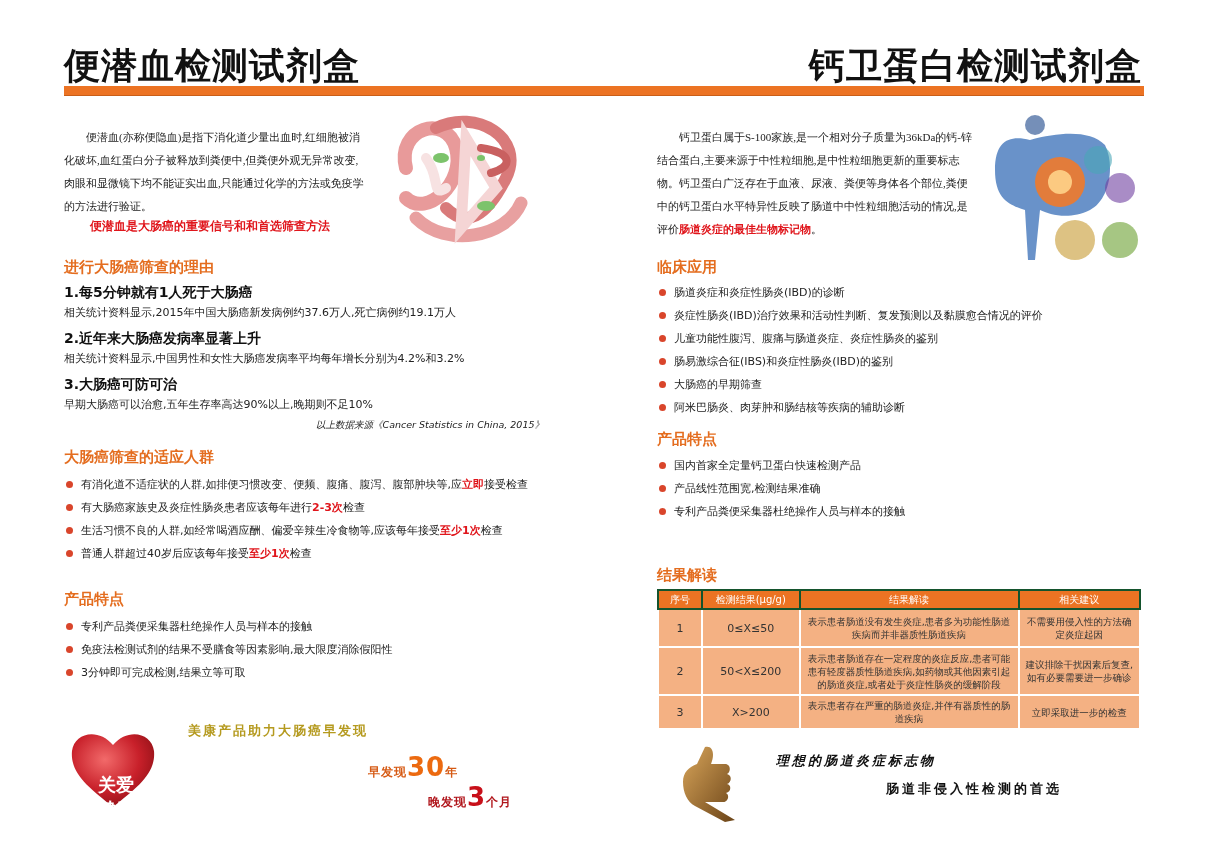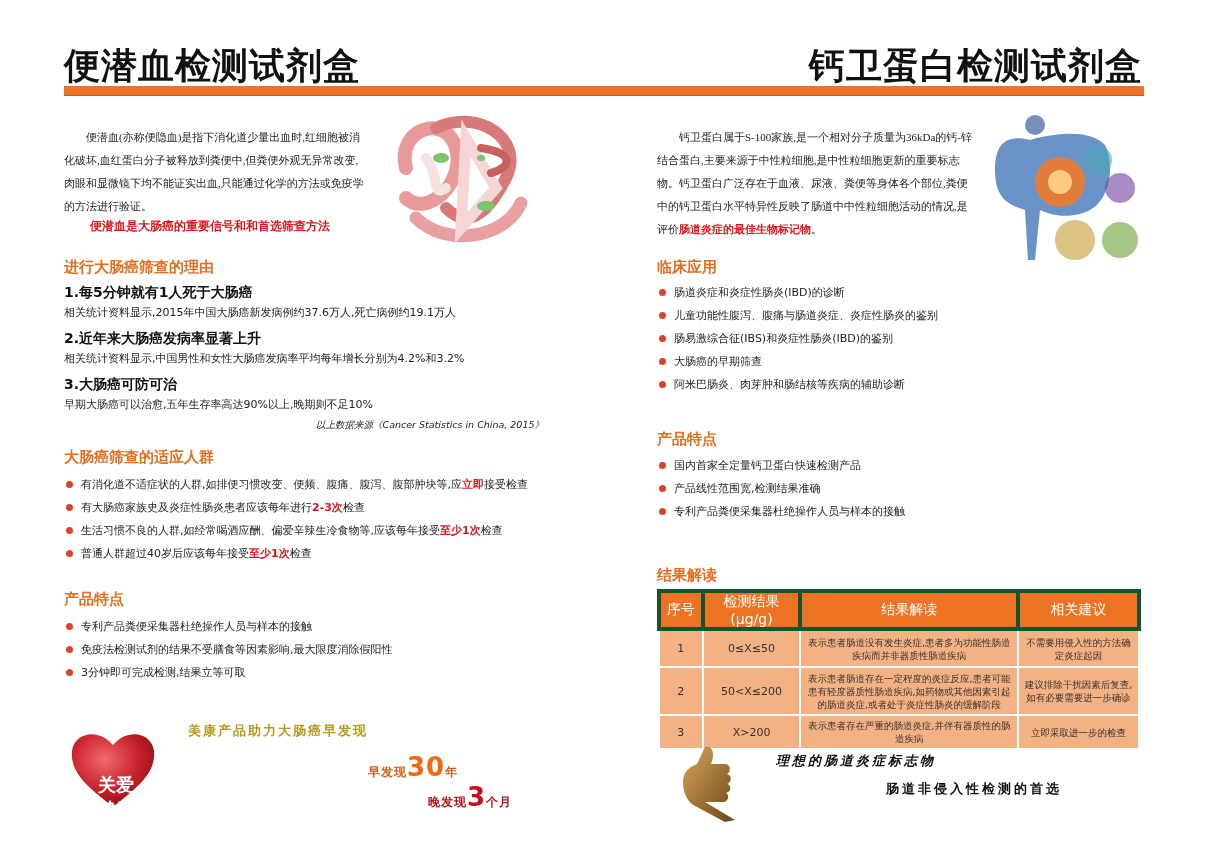--- a/index.html
+++ b/index.html
@@ -31,21 +31,21 @@
 
   .heart { position:absolute; left:68px; top:725px; width:90px; height:85px; }
   .heart-text { position:absolute; left:84px; top:738px; width:64px; color:#fff; font-size:18px; font-weight:bold; line-height:24px; text-align:center;margin-top:35px; }
   .slogan1 { position:absolute; left:188px; top:722px; font-size:13px; font-weight:bold; color:#b59a1f; letter-spacing:2px; }
   .slogan2 { position:absolute; left:368px; top:752px; font-size:12px; font-weight:bold; color:#d65a14; letter-spacing:1px; }
   .slogan2 .big { font-size:26px; font-weight:bold; color:#ec6a10; }
   .slogan3 { position:absolute; left:428px; top:782px; font-size:12px; font-weight:bold; color:#b0151b; letter-spacing:1px; }
   .slogan3 .big { font-size:26px; font-weight:bold; color:#c8101a; }
 
   table.result { position:absolute; left:657px; top:589px; width:484px; border-collapse:collapse; font-size:9.5px; }
-  table.result th { background:#ec7323; color:#fff; font-weight:normal; height:19px; font-size:14px; border:4px solid #14532d; }
+  table.result th { background:#ec7323; color:#fff; font-weight:normal; height:19px; font-size:10px; border:2px solid #14532d; }
   table.result td { background:#f4b183; color:#333; border:2px solid #fff; text-align:center; line-height:13px; padding:2px 4px; }
   table.result td.num { font-size:11px; }
 
   .thumb { position:absolute; left:675px; top:742px; width:80px; height:80px; }
   .tag1 { position:absolute; left:776px; top:752px; font-size:13px; font-weight:bold; color:#111; letter-spacing:3px;font-style:italic; }
   .tag2 { position:absolute; left:886px; top:780px; font-size:13px; font-weight:bold; color:#111; letter-spacing:3px; }
 </style>
 </head>
 <body>
 
@@ -130,20 +130,21 @@
   <circle cx="55" cy="15" r="10" fill="#3a5f9a" opacity="0.7"></circle>
   <circle cx="118" cy="50" r="14" fill="#4aa7b8" opacity="0.6"></circle>
   <circle cx="140" cy="78" r="15" fill="#7040a0" opacity="0.6"></circle>
   <circle cx="95" cy="130" r="20" fill="#c79a30" opacity="0.6"></circle>
   <circle cx="140" cy="130" r="18" fill="#6aa030" opacity="0.6"></circle>
 </svg>
 
 <div class="h-orange" style="left:657px; top:258px;">临床应用</div>
 <ul class="bullets" style="left:657px; top:281px;">
   <li><span class="dot"></span><span>肠道炎症和炎症性肠炎(IBD)的诊断</span></li>
+  <li><span class="dot"></span><span>炎症性肠炎(IBD)治疗效果和活动性判断、复发预测以及黏膜愈合情况的评价</span></li>
   <li><span class="dot"></span><span>儿童功能性腹泻、腹痛与肠道炎症、炎症性肠炎的鉴别</span></li>
   <li><span class="dot"></span><span>肠易激综合征(IBS)和炎症性肠炎(IBD)的鉴别</span></li>
   <li><span class="dot"></span><span>大肠癌的早期筛查</span></li>
   <li><span class="dot"></span><span>阿米巴肠炎、肉芽肿和肠结核等疾病的辅助诊断</span></li>
 </ul>
 
 <div class="h-orange" style="left:657px; top:430px;">产品特点</div>
 <ul class="bullets" style="left:657px; top:454px;">
   <li><span class="dot"></span><span>国内</span><span class="b">首家</span><span>全定量钙卫蛋白快速检测产品</span></li>
   <li><span class="dot"></span><span>产品线性范围宽,检测结果准确</span></li>

